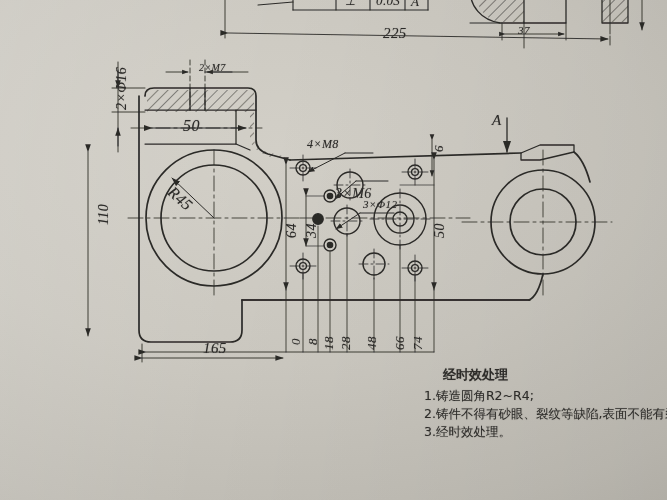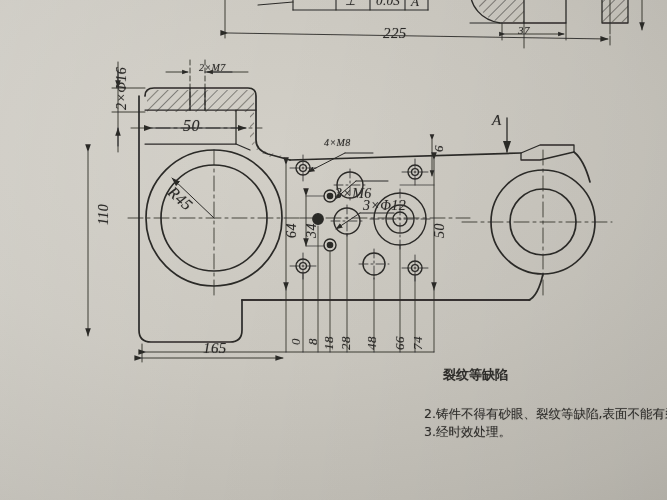--- a/index.html
+++ b/index.html
@@ -300,35 +300,36 @@
   <div class="txt rot" style="left:114px;top:110px;font-size:14px;transform:rotate(-90deg);">2×Φ16</div>
   <div class="txt" style="left:199px;top:62px;font-size:10px;">2×M7</div>
   <div class="txt" style="left:183px;top:117px;font-size:16px;">50</div>
 
   <div class="txt rot" style="left:176px;top:183px;font-size:16px;transform:rotate(42deg);">R45</div>
 
   <div class="txt rot" style="left:96px;top:225px;font-size:14px;transform:rotate(-90deg);">110</div>
 
   <div class="txt" style="left:203px;top:340px;font-size:15px;">165</div>
 
-  <div class="txt" style="left:324px;top:137px;font-size:10px;text-align:right;">4×M8</div>
+  <div class="txt" style="left:307px;top:137px;font-size:12px;text-align:right;">4×M8</div>
   <div class="txt" style="left:335px;top:166px;font-size:14px;margin-top:20px;">3×M6</div>
-  <div class="txt" style="left:363px;top:198px;font-size:14px;">3×Φ12</div>
+  <div class="txt" style="left:363px;top:198px;font-size:11px;">3×Φ12</div>
 
   <div class="txt rot" style="left:284px;top:238px;font-size:14px;transform:rotate(-90deg);">64</div>
   <div class="txt rot" style="left:304px;top:238px;font-size:14px;transform:rotate(-90deg);">34</div>
   <div class="txt rot" style="left:432px;top:238px;font-size:14px;transform:rotate(-90deg);">50</div>
   <div class="txt rot" style="left:431px;top:152px;font-size:13px;transform:rotate(-90deg);">6</div>
 
   <div class="txt" style="left:492px;top:112px;font-size:15px;">A</div>
 
   <div class="txt rot" style="left:288px;top:345px;font-size:13px;transform:rotate(-90deg);">0</div>
   <div class="txt rot" style="left:305px;top:345px;font-size:13px;transform:rotate(-90deg);">8</div>
   <div class="txt rot" style="left:321px;top:350px;font-size:13px;transform:rotate(-90deg);">18</div>
   <div class="txt rot" style="left:338px;top:350px;font-size:13px;transform:rotate(-90deg);">28</div>
   <div class="txt rot" style="left:364px;top:350px;font-size:13px;transform:rotate(-90deg);">48</div>
   <div class="txt rot" style="left:392px;top:350px;font-size:13px;transform:rotate(-90deg);">66</div>
   <div class="txt rot" style="left:410px;top:350px;font-size:13px;transform:rotate(-90deg);">74</div>
 
-  <div class="note b blur" style="left:443px;top:366px;font-size:13px;">裂纹等缺陷</div>
+  <div class="note b blur" style="left:443px;top:366px;font-size:13px;">经时效处理</div>
+  <div class="note blur" style="left:424px;top:388px;font-size:12.5px;">1.铸造圆角R2~R4;</div>
   <div class="note blur" style="left:424px;top:406px;font-size:12.5px;">2.铸件不得有砂眼、裂纹等缺陷,表面不能有裂纹;</div>
   <div class="note blur" style="left:424px;top:424px;font-size:12.5px;text-align:center;">3.经时效处理。</div>
 </div>
 
 </body></html>

